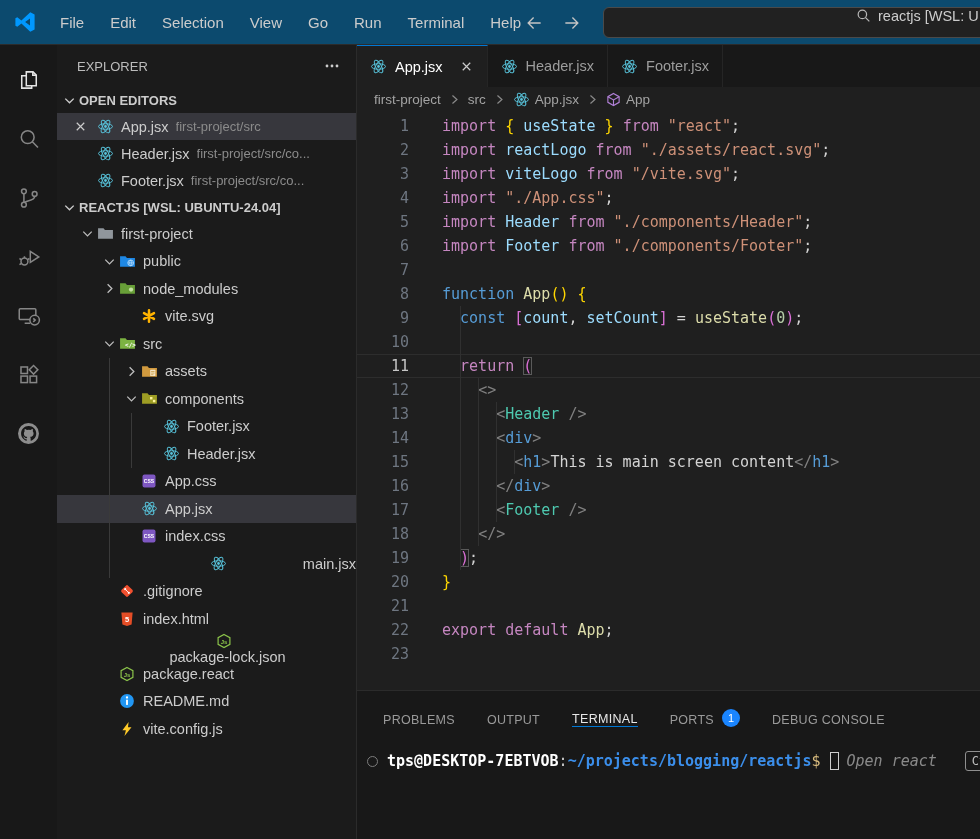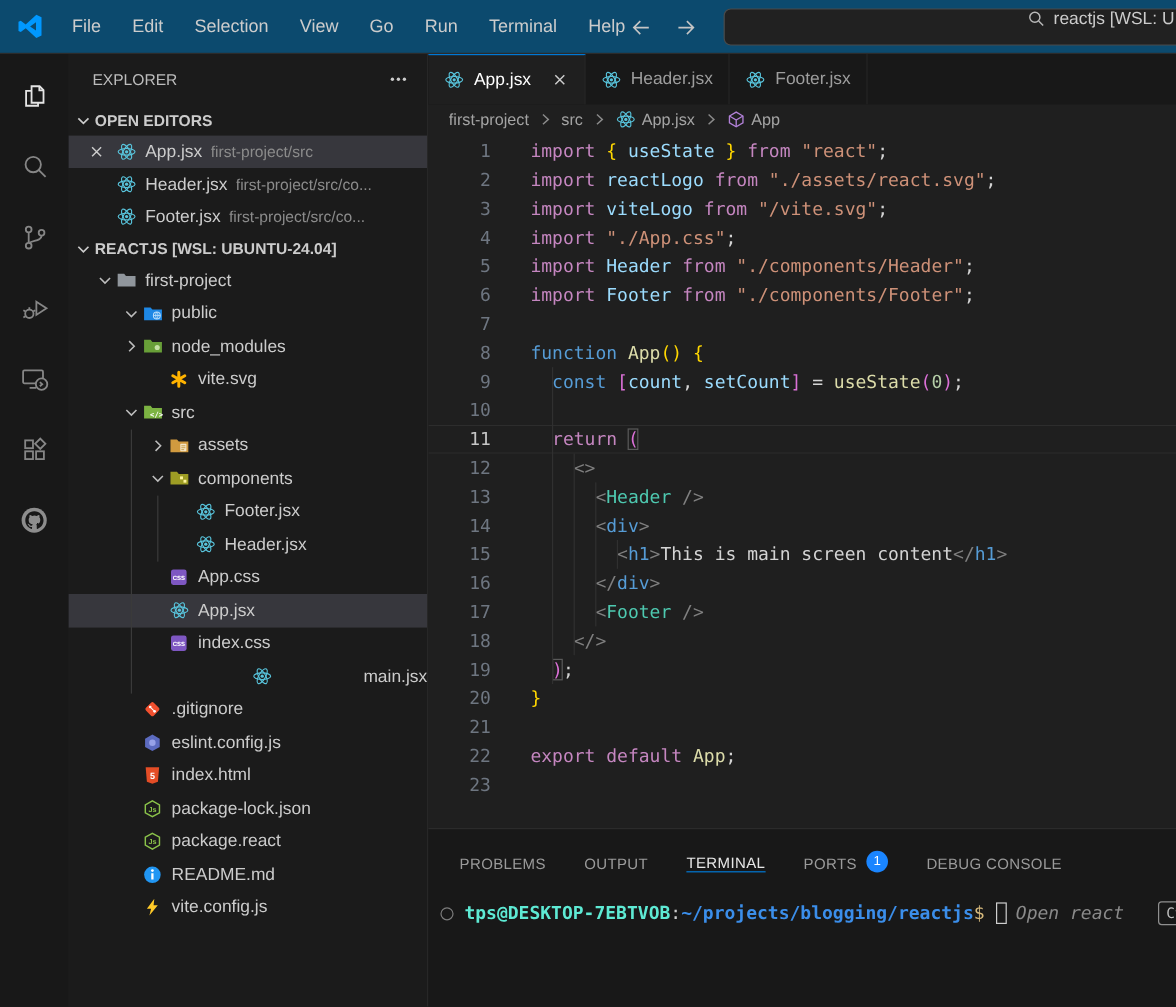--- a/index.html
+++ b/index.html
@@ -78,21 +78,21 @@
   .term-line{position:absolute;top:60px;left:10px;right:4px;display:flex;align-items:center;
              font-family:"DejaVu Sans Mono",monospace;font-size:15px;white-space:nowrap}
   .term-circle{width:9px;height:9px;border:1px solid #7c7c7c;border-radius:50%;margin-right:9px;flex:none}
   .t-user{font-weight:bold}
   .t-path{font-weight:bold}
   .cursor{width:9px;height:18px;border:1px solid #cfcfcf;margin-left:9px;flex:none;box-sizing:border-box}
   .hint{font-style:italic;color:#8a8a8a;margin-left:8px}
   .keycap{border:1px solid #8f8f8f;border-radius:3px;padding:0 6px;font-size:12px;color:#bfbfbf;
           margin-left:28px;line-height:18px;font-family:"DejaVu Sans Mono",monospace}
 </style>
-<style>.tk-ctl{color:#C586C0}.tk-kw{color:#569CD6}.tk-var{color:#9CDCFE}.tk-str{color:#CE9178}.tk-fn{color:#DCDCAA}.tk-num{color:#B5CEA8}.tk-b1{color:#FFD700}.tk-b2{color:#DA70D6}.tk-b2m{color:#DA70D6}.tk-tag{color:#4EC9B0}.tk-ang{color:#808080}.tk-txt{color:#D4D4D4}.t-user{color:#5eead4}.t-path{color:#3b8eea}.t-dollar{color:#d7ba7d}.t-text{color:#cccccc}</style></head>
+<style>.tk-ctl{color:#C586C0}.tk-kw{color:#569CD6}.tk-var{color:#9CDCFE}.tk-str{color:#CE9178}.tk-fn{color:#DCDCAA}.tk-num{color:#B5CEA8}.tk-b1{color:#FFD700}.tk-b2{color:#DA70D6}.tk-b2m{color:#DA70D6}.tk-tag{color:#4EC9B0}.tk-ang{color:#808080}.tk-txt{color:#D4D4D4}.t-user{color:#ffffff}.t-path{color:#3b8eea}.t-dollar{color:#d7ba7d}.t-text{color:#cccccc}</style></head>
 <body>
 
 <div id="app">
 
   <div class="titlebar">
     <span class="logo">
       <svg width="24" height="24" viewBox="0 0 24 24">
           <path fill="#0098ff" d="M17.3 2.3 8.4 10.4 4.3 7.3l-1.9.9v7.6l1.9.9 4.1-3.1 8.9 8.1 4.3-2.1V4.4zM17 8.6v6.8L12.1 12z"></path>
         </svg>
     </span>
@@ -459,37 +459,27 @@
               <circle cx="9.8" cy="9.8" r="1.1" fill="#fff"></circle>
               <path d="M6.9 6.9l2.3 2.3" stroke="#fff" stroke-width="0.9"></path>
             </svg>
           </span>
           <span class="tr-label">.gitignore</span>
         </div>
         <div class="tree-row" style="padding-left: 42px;">
           <span class="tr-chev"></span>
           <span class="tr-icon">
             <svg width="16" height="16" viewBox="0 0 16 16">
-              <path fill="#5c6bc0" d="M8 1.1 14.1 4.6v6.8L8 14.9 1.9 11.4V4.6z"></path>
-              <circle cx="8" cy="8" r="2.7" fill="#97a2e8"></circle>
-            </svg>
-          </span>
-          <span class="tr-label">eslint.config.js</span>
-        </div>
-        <div class="tree-row" style="padding-left: 42px;">
-          <span class="tr-chev"></span>
-          <span class="tr-icon">
-            <svg width="16" height="16" viewBox="0 0 16 16">
               <path fill="#e44d26" d="M2.4 1.4h11.2l-1 12.1L8 15.1l-4.6-1.6z"></path>
               <text x="8" y="10.9" font-size="7.5" fill="#fff" text-anchor="middle" font-weight="bold" font-family="sans-serif">5</text>
             </svg>
           </span>
           <span class="tr-label">index.html</span>
         </div>
-        <div class="tree-row" style="padding-left: 42px;">
+        <div class="tree-row" style="padding-left: 42px; flex-direction: column;">
           <span class="tr-chev"></span>
           <span class="tr-icon">
             <svg width="16" height="16" viewBox="0 0 16 16">
               <path fill="none" stroke="#8bc34a" stroke-width="1.2" d="M8 1.4 13.9 4.7v6.6L8 14.6 2.1 11.3V4.7z"></path>
               <text x="8" y="10.6" font-size="6" fill="#8bc34a" text-anchor="middle" font-weight="bold" font-family="sans-serif">Js</text>
             </svg>
           </span>
           <span class="tr-label">package-lock.json</span>
         </div>
         <div class="tree-row" style="padding-left: 42px;">

